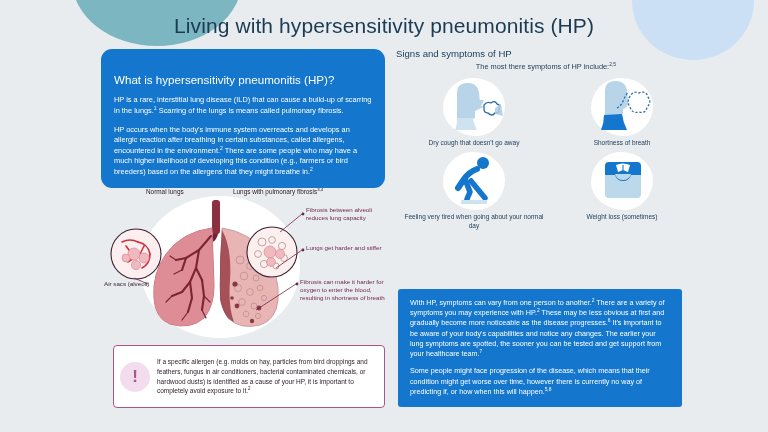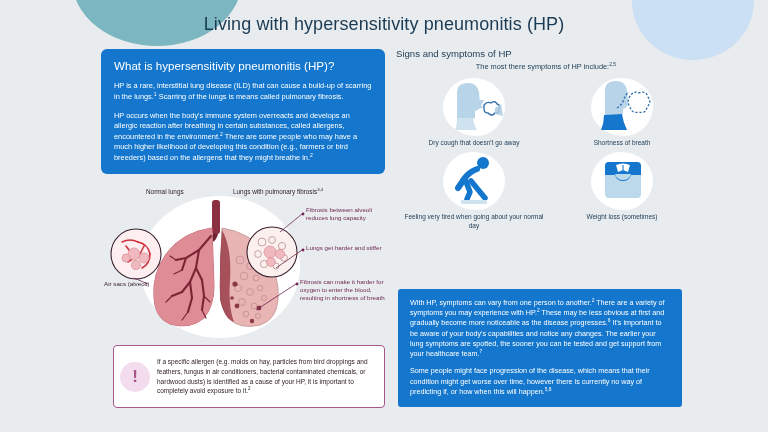--- a/index.html
+++ b/index.html
@@ -43,34 +43,34 @@
     border-radius: 50%;
   }
 
   
   .title {
     position: absolute;
     left: 0;
     top: 14px;
     width: 768px;
     text-align: center;
-    font-size: 18px;
+    font-size: 21px;
     color: #1b3a54;
     letter-spacing: .1px;
   }
 
   
   .panel-blue {
     position: absolute;
     left: 101px;
     top: 49px;
     width: 284px;
     background: #1477cd;
-    border-radius: 6px;
-    padding: 10px 13px 11px 13px;
+    border-radius: 11px;
+    padding: 24px 13px 11px 13px;
     box-sizing: border-box;
     color: #ffffff;
   }
   .panel-blue h2 {
     margin: 0 0 8px 0;
     font-size: 11.6px;
     font-weight: normal;
     line-height: 1.25;
   }
   .panel-blue p {

